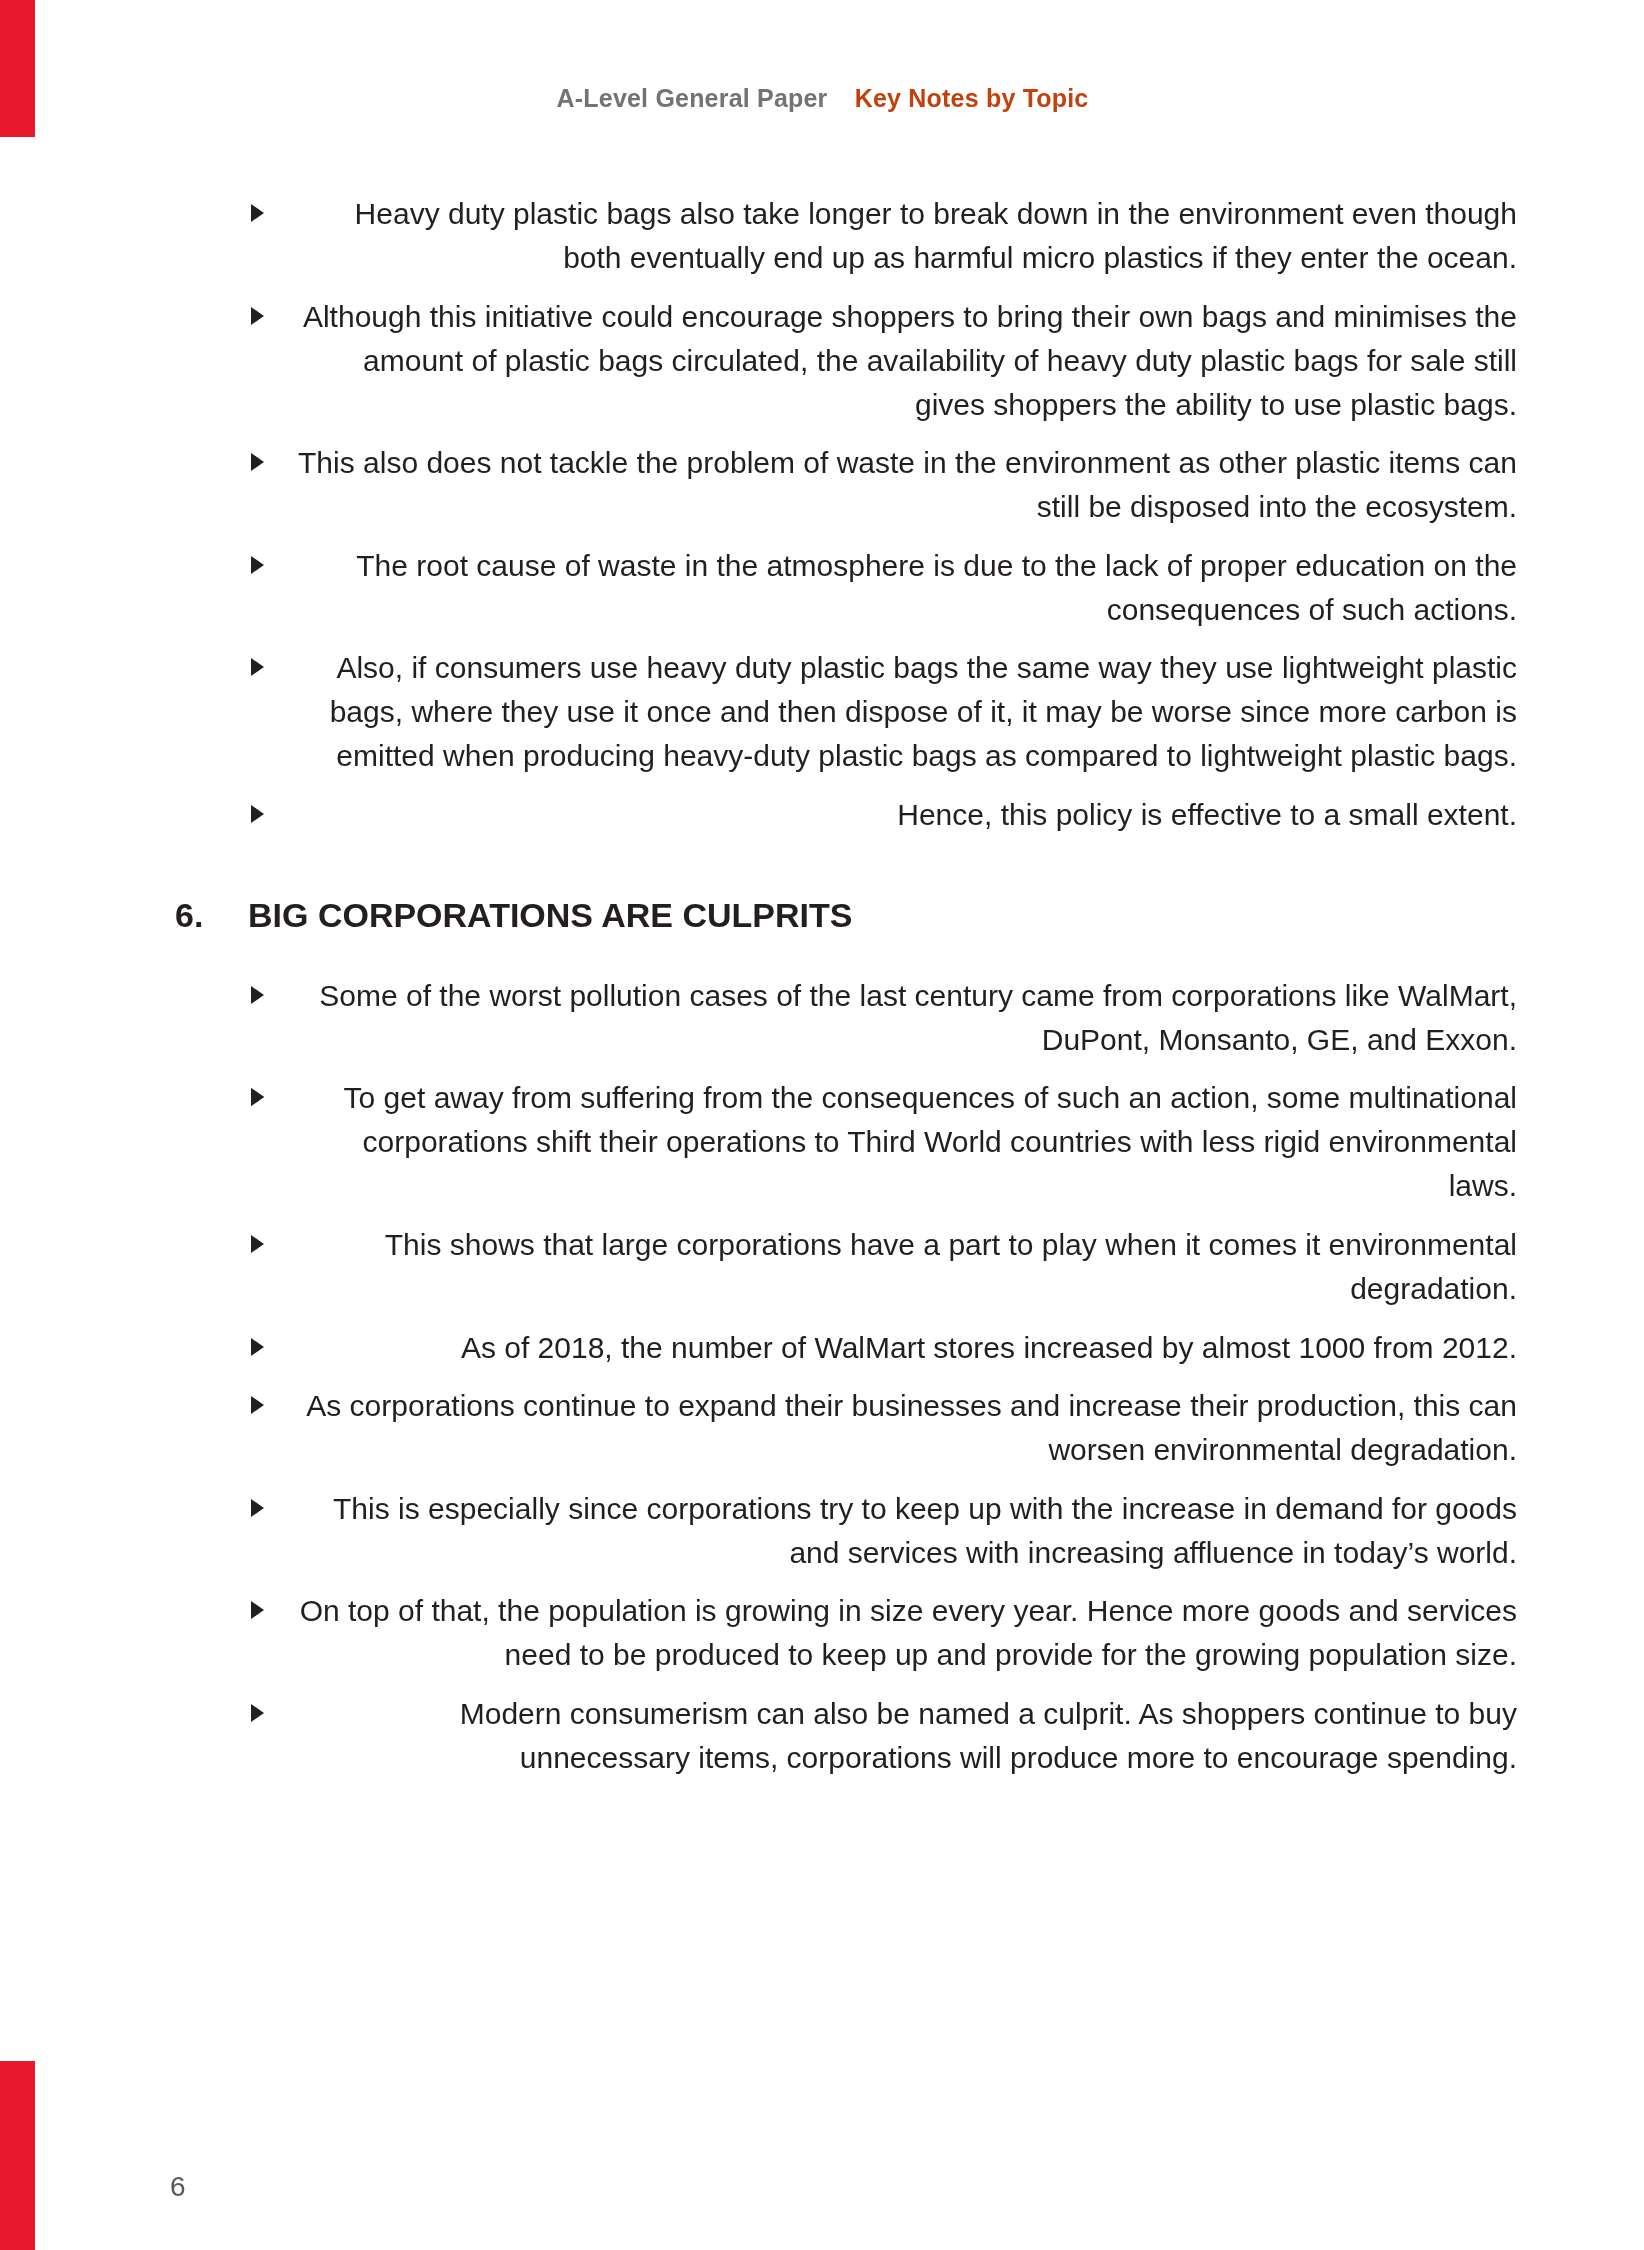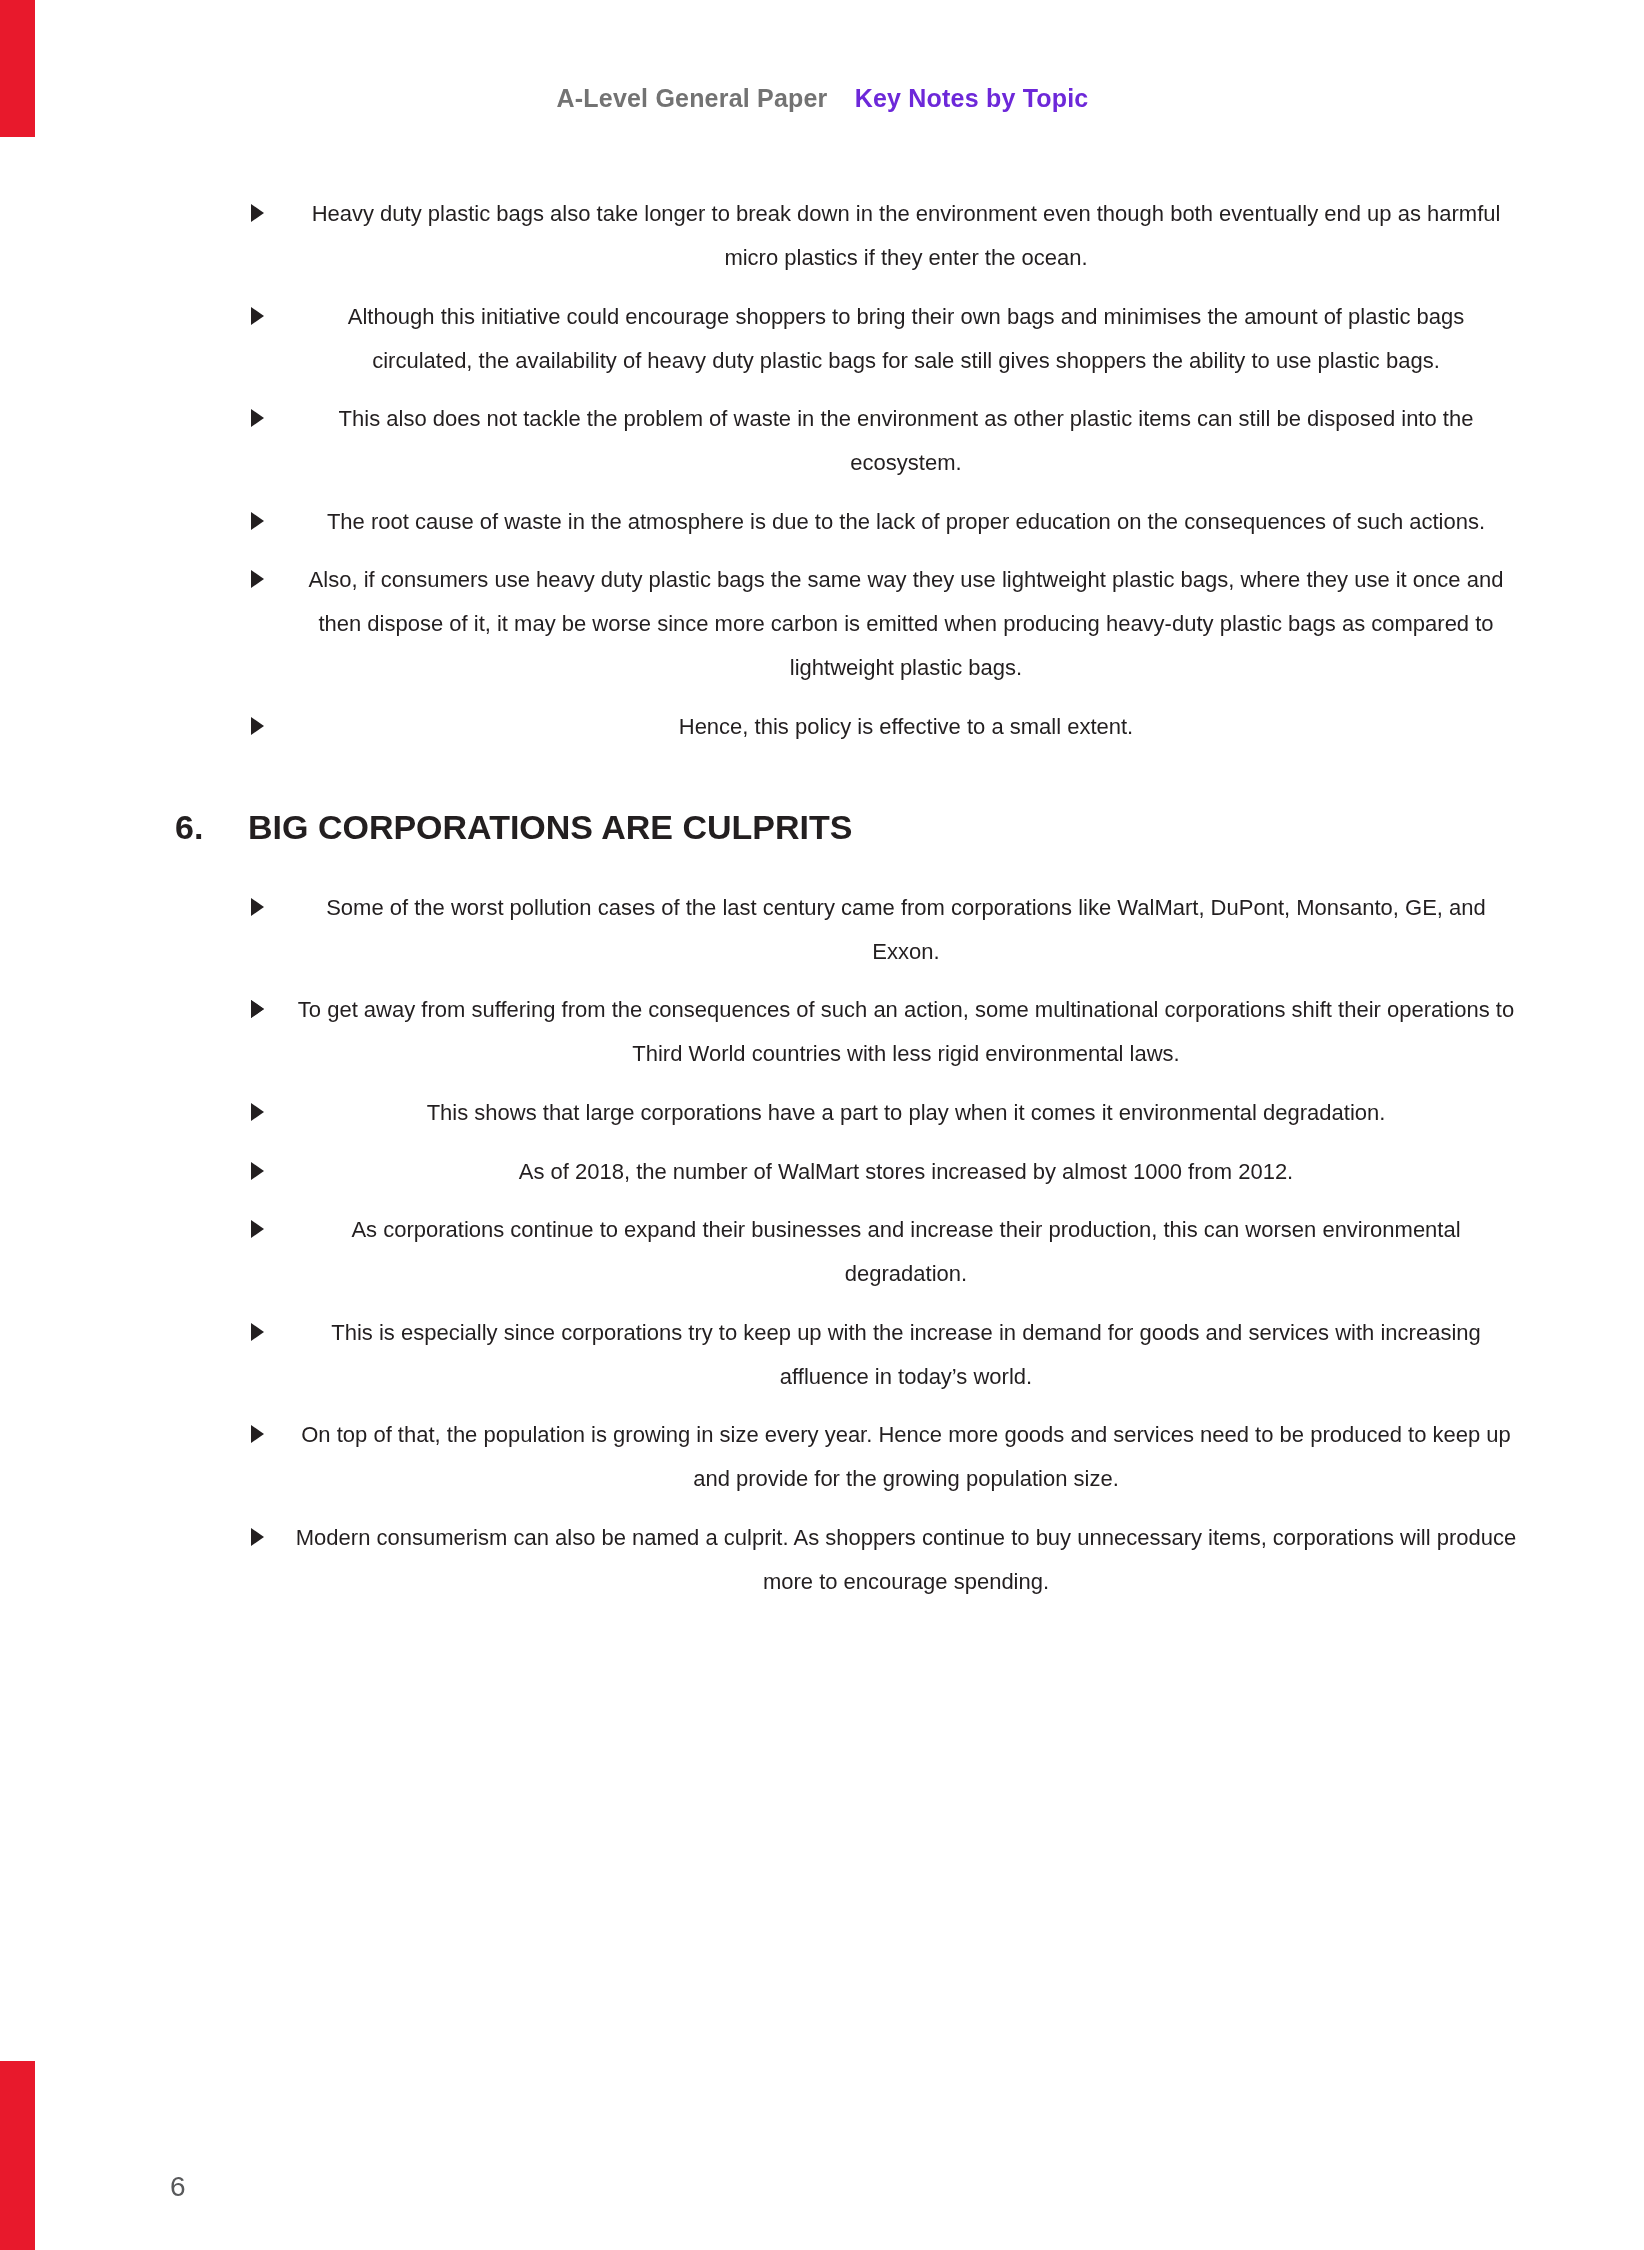--- a/index.html
+++ b/index.html
@@ -25,36 +25,36 @@
   .accent-bar.bottom { bottom: 0; height: 190px; }
 
   .page-header {
     padding-top: 84px;
     text-align: center;
     font-size: 25px;
     font-weight: bold;
     letter-spacing: 0.2px;
   }
   .page-header .series { color: #737373; }
-  .page-header .title  { color: #6d28d9; margin-left: 20px; }
+  .page-header .title  { color: #c2410c; margin-left: 20px; }
 
   .content { margin-top: 79px; }
 
   .bullet-list {
     list-style: none;
     margin-left: 249px;
     margin-right: 128px;
   }
   .bullet {
     position: relative;
     padding-left: 46px;
-    font-size: 22px;
+    font-size: 30px;
     line-height: 44px;
     margin-bottom: 14.6px;
-    text-align: center;
+    text-align: right;
   }
   .tri {
     position: absolute;
     left: 1.8px;
     top: 12px;
     width: 0;
     height: 0;
     border-top: 9.1px solid transparent;
     border-bottom: 9.1px solid transparent;
     border-left: 13.7px solid #231f20;

